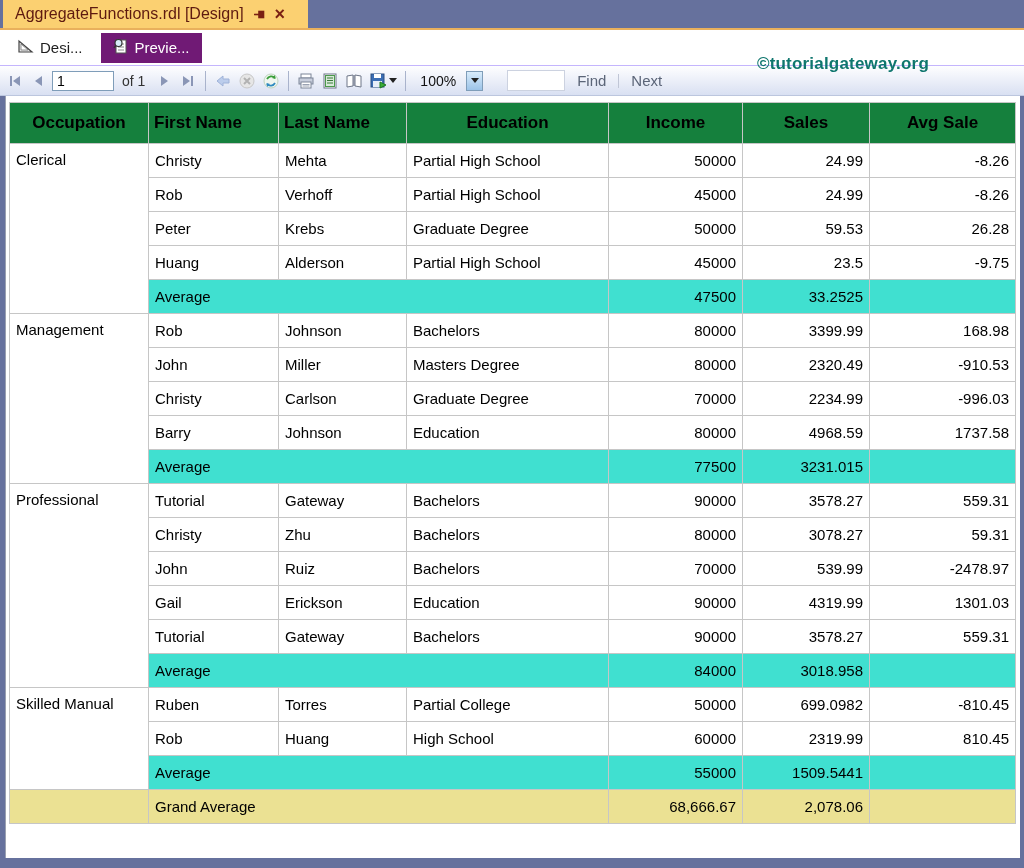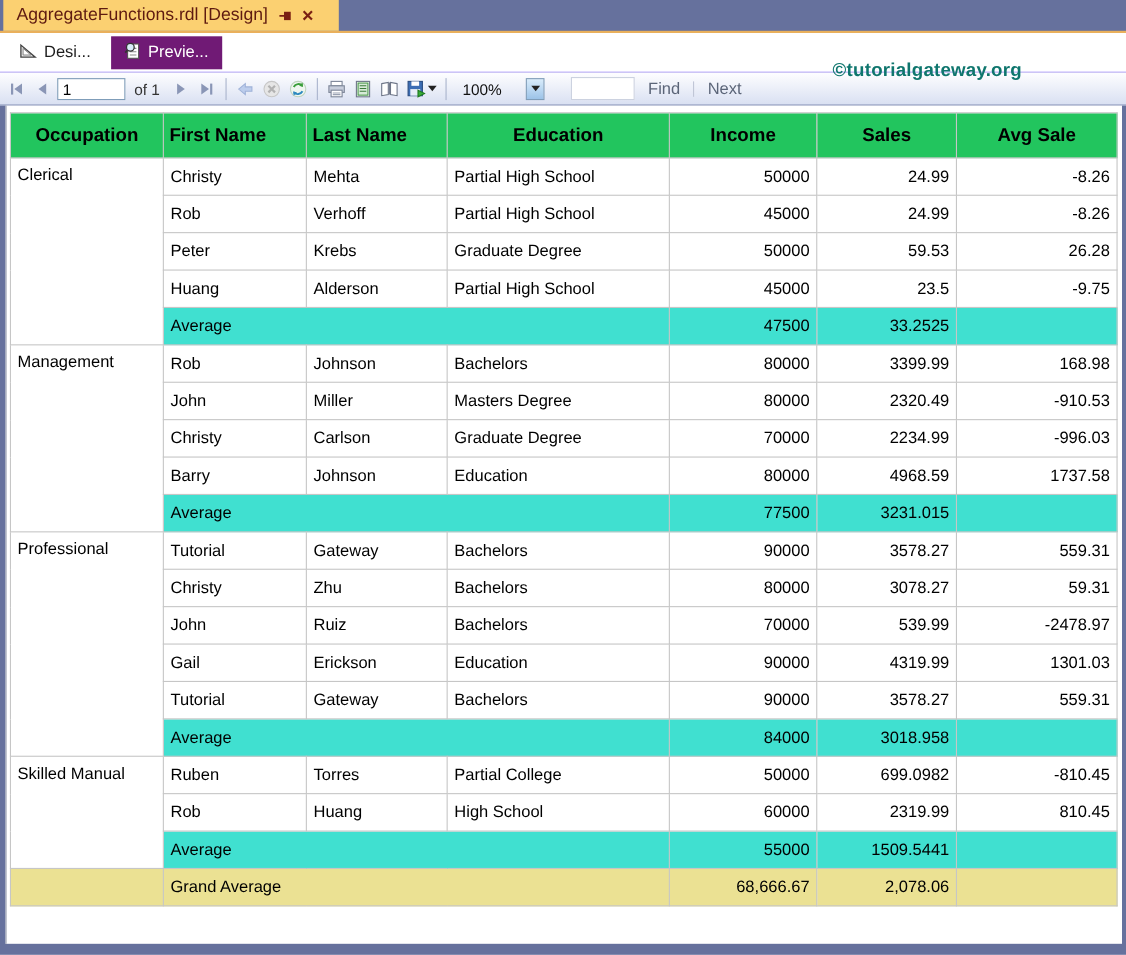--- a/index.html
+++ b/index.html
@@ -51,21 +51,21 @@
     border-radius:2px;
   }
   .tbtn svg { display:block; }
   .sep { width:1px; height:20px; background:#A9B3CC; margin:0 4px; }
   .page-input {
     width:62px; height:20px; border:1px solid #7F9DB9; font-size:14px;
     padding:0 4px; font-family:"Liberation Sans", sans-serif;
   }
   .of-label { font-size:14px; color:#333; margin:0 6px; white-space:nowrap; }
   .zoom-box {
-    display:flex; align-items:center; height:22px; margin-left:2px;gap:12px;
+    display:flex; align-items:center; height:22px; margin-left:2px;
   }
   .zoom-value { font-size:14px; color:#111; padding:0 10px 0 6px; }
   .zoom-caret-btn {
     width:17px; height:20px; border:1px solid #7F9DB9;
     background:linear-gradient(#D9ECFB,#9CC3E8);
     display:flex; align-items:center; justify-content:center;
   }
   .caret { width:0; height:0; border-left:4px solid transparent;
     border-right:4px solid transparent; border-top:5px solid #222; }
   .find-input {
@@ -83,21 +83,21 @@
   table.report-table {
     border-collapse:collapse; table-layout:fixed; width:1006px;
     font-size:15px; color:#000;
   }
   col.c-occ  { width:139px; } col.c-first{ width:130px; }
   col.c-last { width:128px; } col.c-edu  { width:202px; }
   col.c-inc  { width:134px; } col.c-sal  { width:127px; }
   col.c-avg  { width:146px; }
   .report-table th, .report-table td { border:1px solid #C6C6C6; }
   .report-table thead th {
-    background:#22c55e; font-size:17px; font-weight:bold; height:41px; padding:0 5px;
+    background:#15803d; font-size:17px; font-weight:bold; height:41px; padding:0 5px;
   }
   .report-table thead th.h-left { text-align:left; }
   .report-table td { height:34px; padding:0 6px; background:#FFFFFF; }
   td.t { text-align:left; }
   td.n { text-align:right; }
   td.occ { vertical-align:top; padding-top:7px; }
   tr.avg-row td { background:#40E0D0; }
   td.avg-label { text-align:left; }
   tr.grand-row td { background:#EBE193; }
   td.grand-label { text-align:left; }

